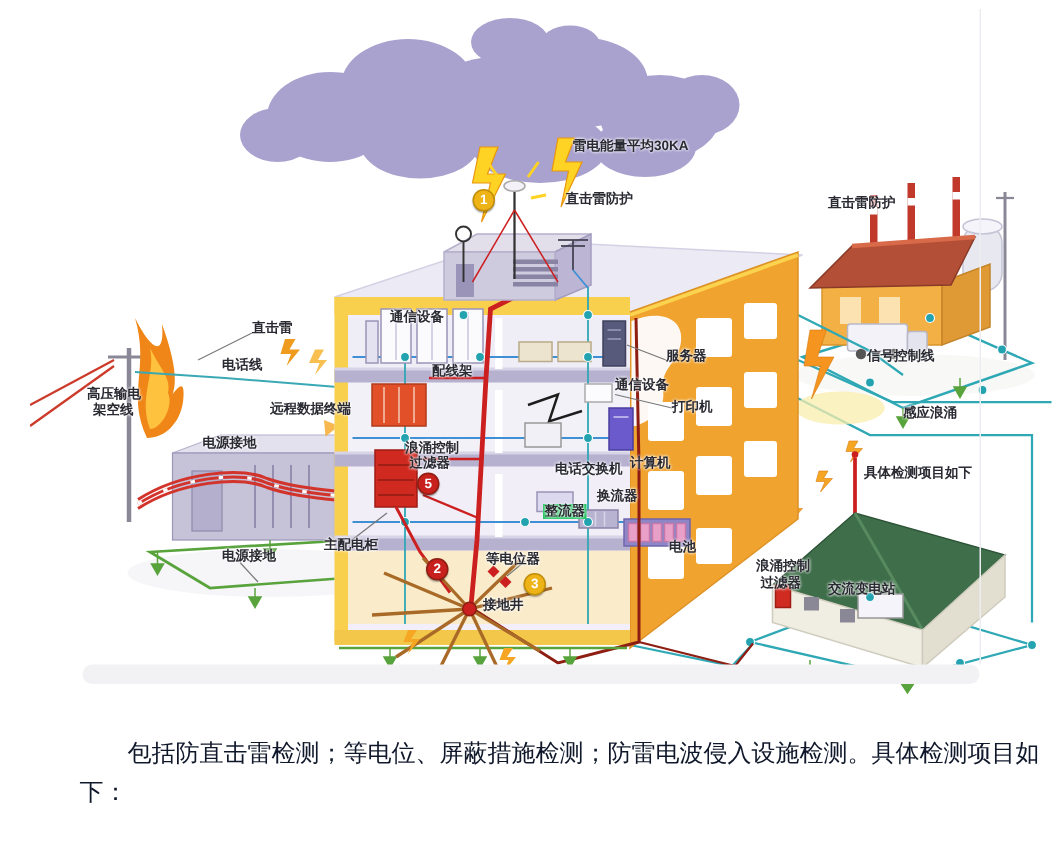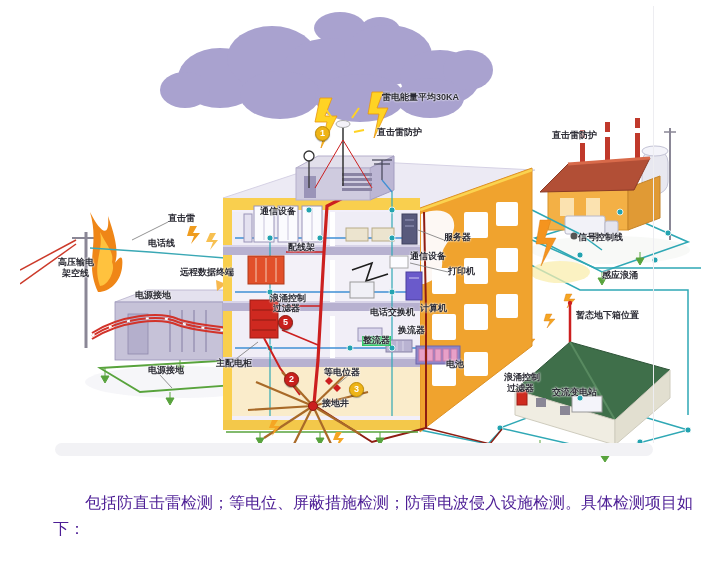--- a/index.html
+++ b/index.html
@@ -10,21 +10,21 @@
       line-height:1.1;text-shadow:0 0 2px #fff,0 0 2px #fff;z-index:5;}
   .lb.hl{background:#22c55e;padding:0 1px;}
   .badge{position:absolute;width:13px;height:13px;border-radius:50%;color:#fff;
          font-size:9px;font-weight:bold;text-align:center;line-height:13px;z-index:6;
          box-shadow:0 1px 1px rgba(0,0,0,.35);}
   .badge.red{background:#c8201d;border:1px solid #8e1d12;}
   .badge.gold{background:#eeb417;border:1px solid #c28e08;}
   #edge-line{position:absolute;left:633px;top:6px;width:1px;height:437px;background:#ededf1;}
   #grey-band{position:absolute;left:35px;top:443px;width:598px;height:13px;background:#f2f2f5;border-radius:7px;}
   #caption{position:absolute;left:33px;top:490px;width:646px;font-size:16px;line-height:1.62;
-           color:#4c1d95;text-indent:2em;word-break:break-all;}
+           color:#0f172a;text-indent:2em;word-break:break-all;}
 </style>
 </head>
 <body>
 
 <div id="page">
 
   <svg id="art" width="701" height="470" viewBox="0 0 701 470">
 
     <g fill="#a9a2cf">
       <ellipse cx="320" cy="28" rx="26" ry="16"></ellipse>
@@ -385,21 +385,21 @@
   <span class="lb" style="left:400px;top:304px">计算机</span>
   <span class="lb hl" style="left:342px;top:336px">整流器</span>
   <span class="lb" style="left:378px;top:326px">换流器</span>
   <span class="lb" style="left:426px;top:360px">电池</span>
   <span class="lb" style="left:196px;top:359px">主配电柜</span>
   <span class="lb" style="left:128px;top:366px">电源接地</span>
   <span class="lb" style="left:304px;top:368px">等电位器</span>
   <span class="lb" style="left:302px;top:399px">接地井</span>
   <span class="lb" style="left:558px;top:233px">信号控制线</span>
   <span class="lb" style="left:582px;top:271px">感应浪涌</span>
-  <span class="lb" style="left:556px;top:311px">暂态地下箱位置</span>
+  <span class="lb" style="left:556px;top:311px">具体检测项目如下</span>
   <span class="lb" style="left:484px;top:373px">浪涌控制</span>
   <span class="lb" style="left:487px;top:384px">过滤器</span>
   <span class="lb" style="left:532px;top:388px">交流变电站</span>
 
   <div class="badge gold" style="left:295px;top:126px">1</div>
   <div class="badge red" style="left:258px;top:315px">5</div>
   <div class="badge red" style="left:264px;top:372px">2</div>
   <div class="badge gold" style="left:329px;top:382px">3</div>
 
   <div id="edge-line"></div>

